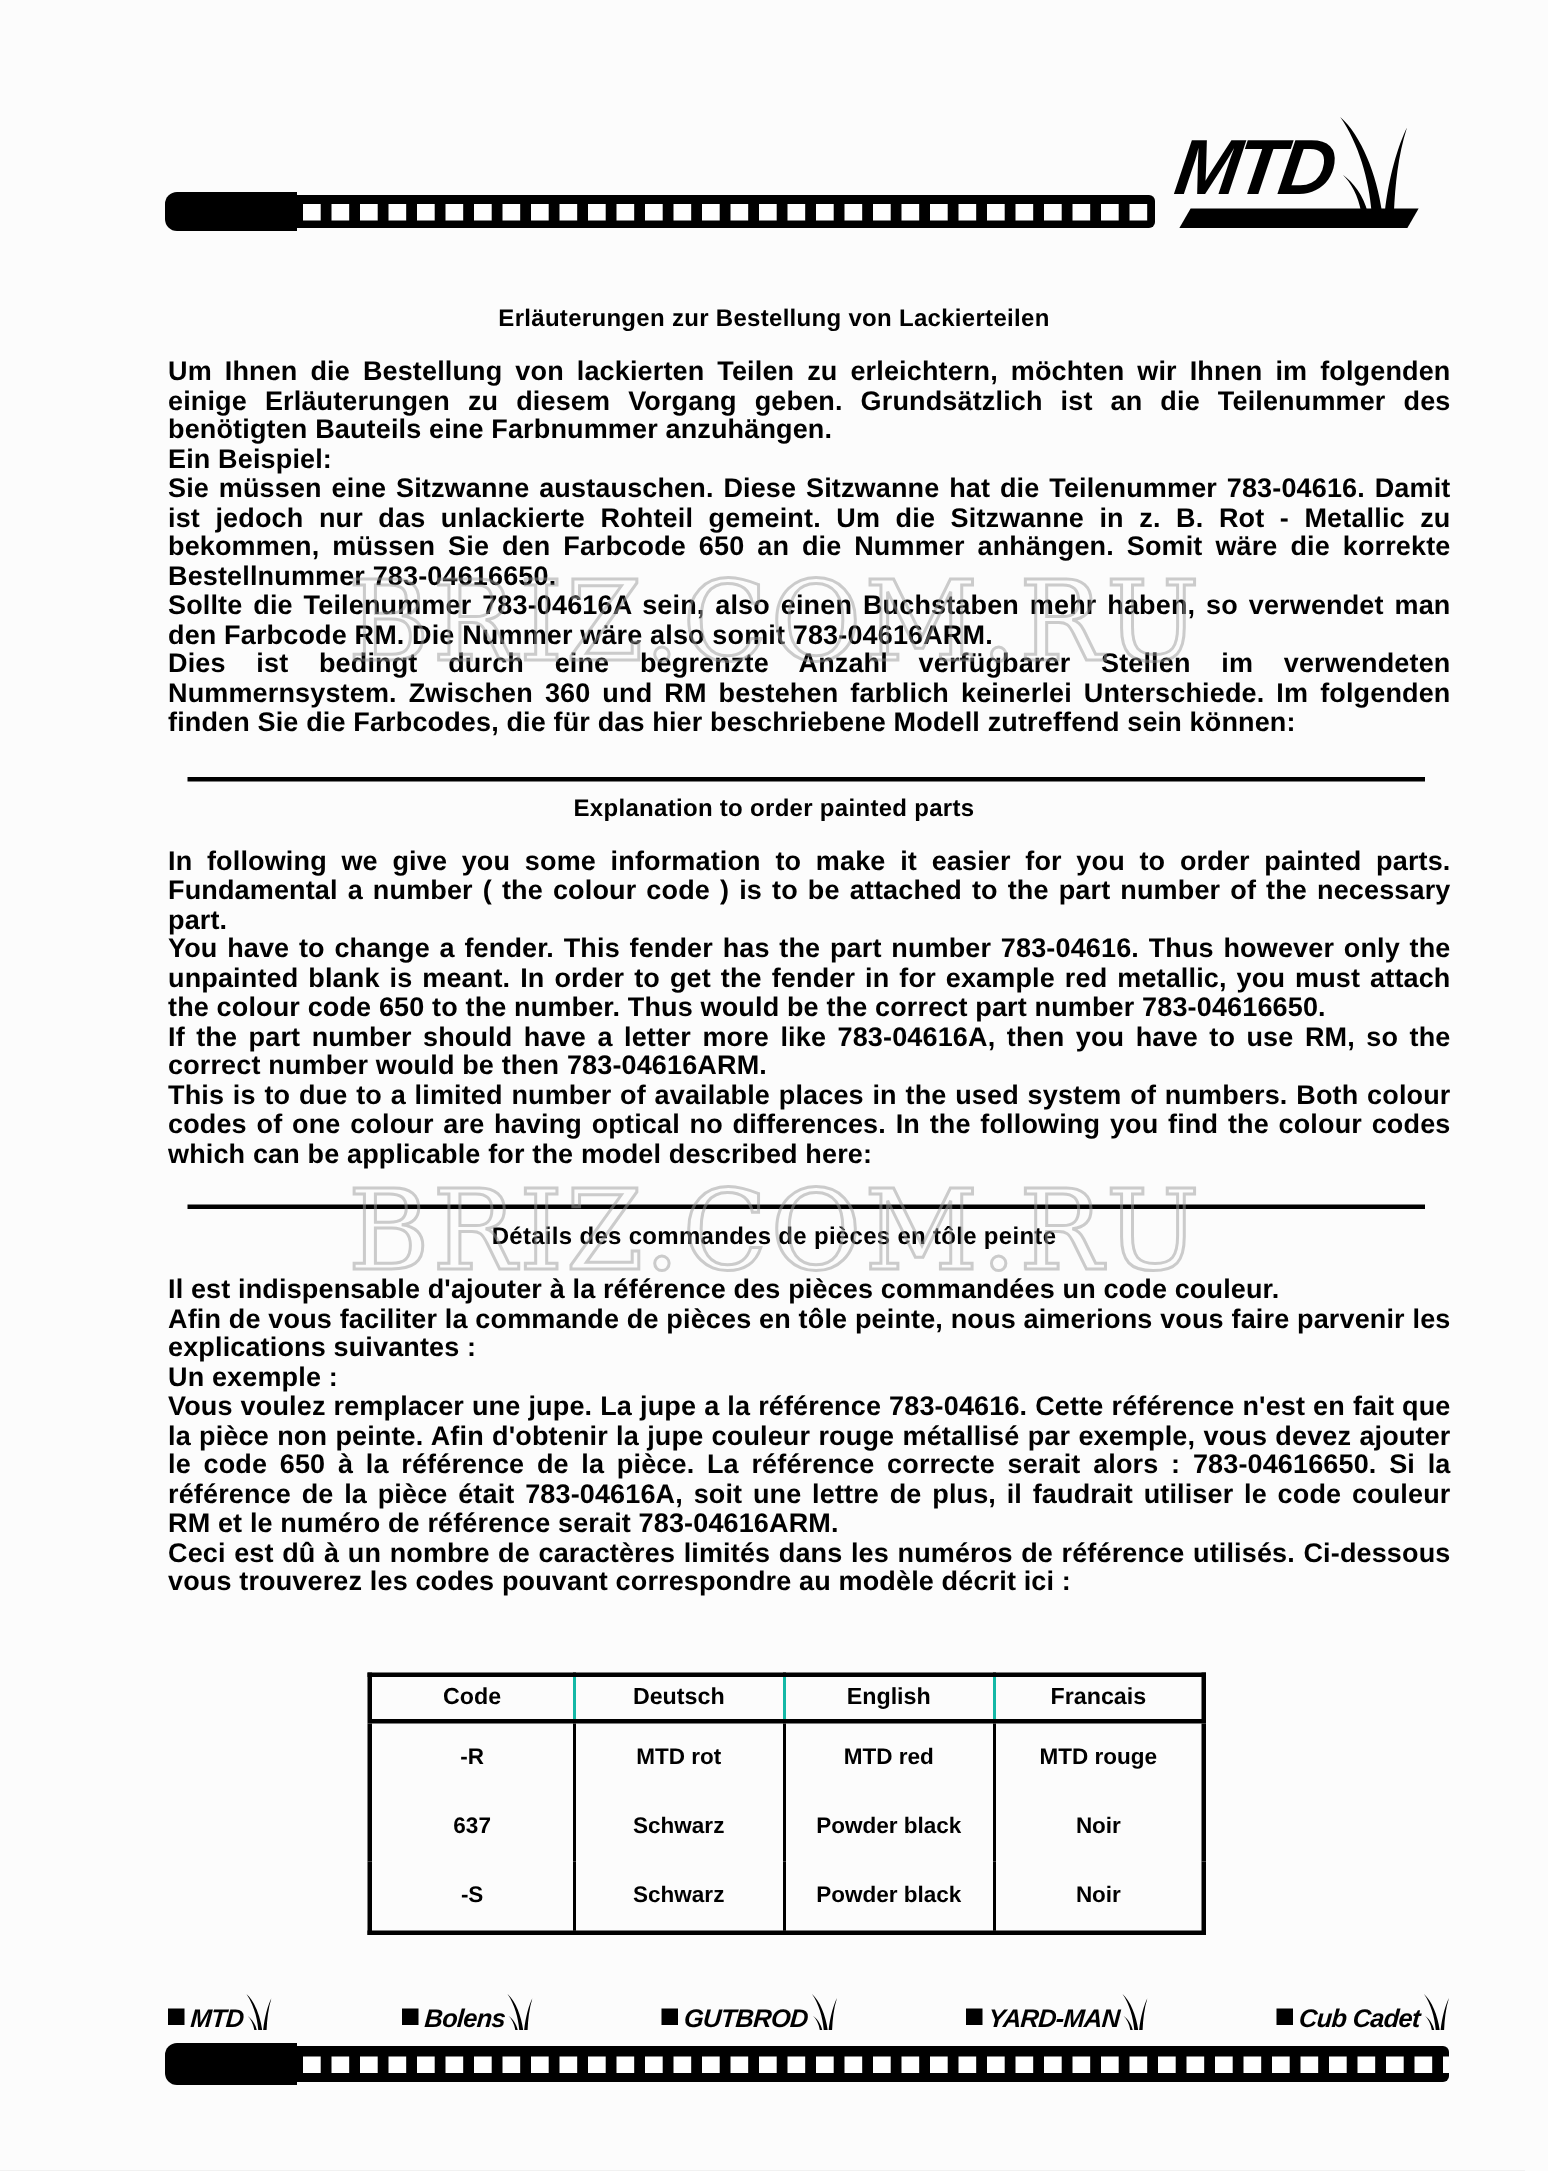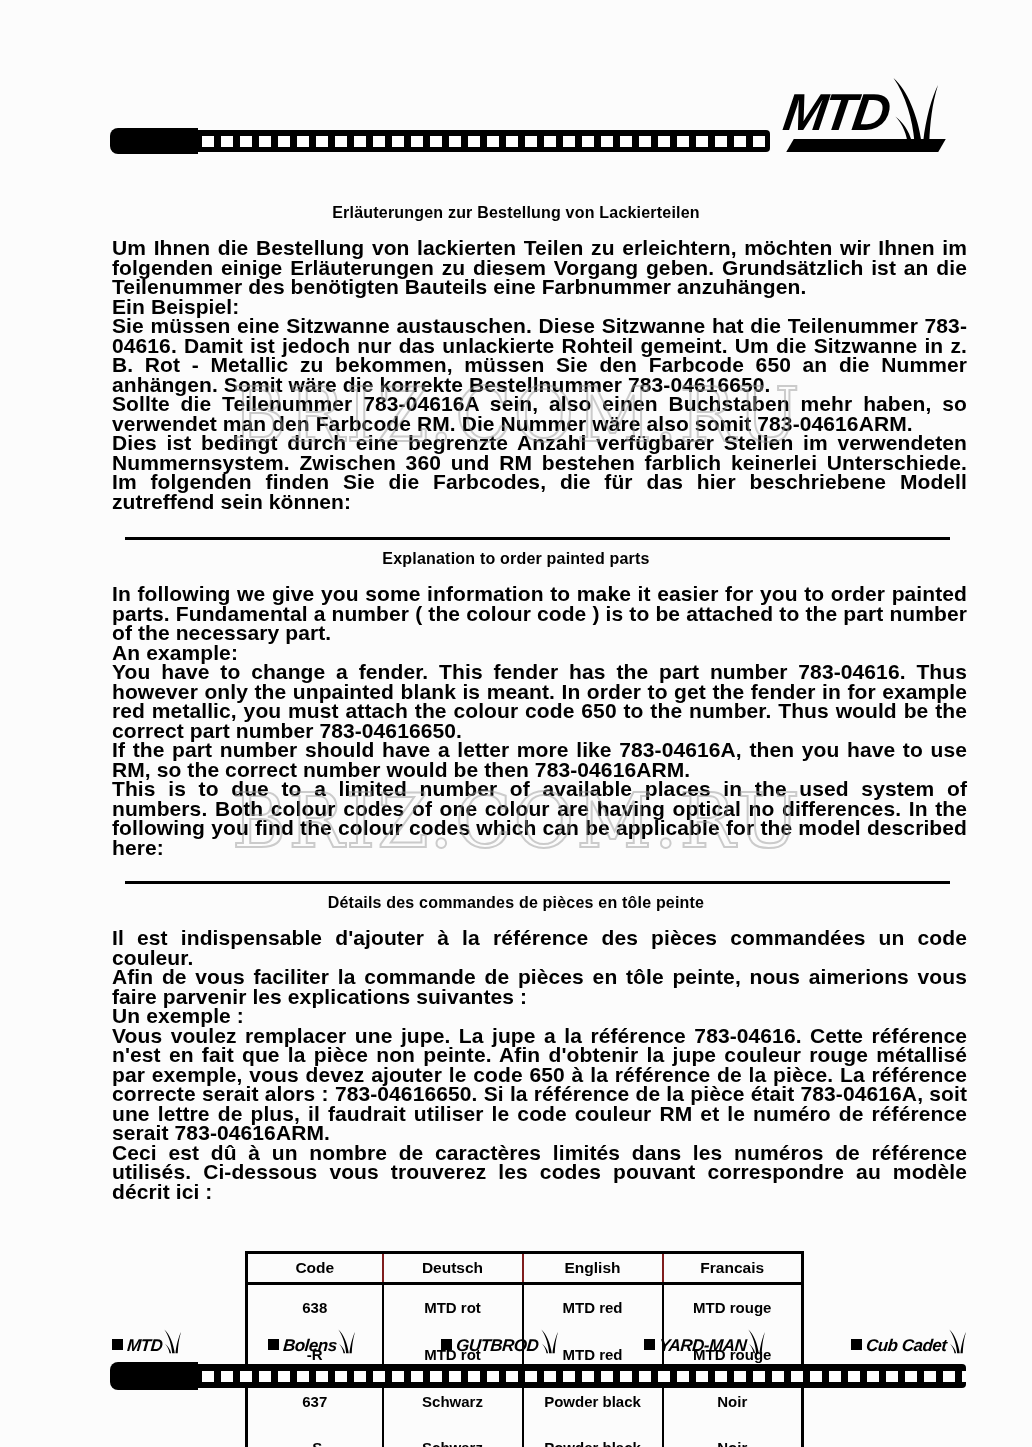--- a/index.html
+++ b/index.html
@@ -93,21 +93,21 @@
     text-align: center;
     font-size: 16px;
     font-weight: bold;
     margin-bottom: 16px;
     letter-spacing: 0.2px;
   }
   .g-title { margin-top: 204px; } 
   .text-block {
     margin: 0 65px 0 112px;
     text-align: justify;
-    font-size: 21px;
+    font-size: 18px;
     font-weight: bold;
     line-height: 19.5px;
     letter-spacing: 0.1px;
   }
   .text-block p { margin: 0; }
 
   .rule {
     height: 3px;
     background: #000;
     margin: 26px 82px 10px 125px;
@@ -123,21 +123,21 @@
     font-weight: bold;
     font-size: 15px;
   }
   .code-table th, .code-table td {
     text-align: center;
     vertical-align: middle;
   }
   .code-table { border: 3px solid #000; }
   .code-table th {
     border-bottom: 3px solid #000;
-    border-left: 2px solid #7f1d1d;
+    border-left: 2px solid #14b8a6;
     height: 31px;
     font-size: 15.5px;
   }
   .code-table td {
     border-left: 2px solid #000;
     height: 47px;
   }
   .code-table th:first-child, .code-table td:first-child { border-left: none; }
   .code-table col.c1 { width: 136px; }
   .code-table col.c2 { width: 140px; }
@@ -209,21 +209,20 @@
       </div>
   </section>
 
   <div class="rule"></div>
 
   <section>
     <h2 class="section-title">Explanation  to order painted parts</h2>
     <div class="text-block">
 
     <p>In following we give you some information to make it easier for you to order painted parts. Fundamental a number ( the colour code ) is to be attached to the part number of the necessary part.</p>
-        <p>An example:</p>
         <p>You  have to change a fender. This fender has the part number 783-04616.  Thus however only the unpainted blank is meant. In order to get the fender in for example red metallic, you must attach the colour code 650 to the number. Thus would be the correct part number 783-04616650.</p>
         <p>If the part number should have a letter more like 783-04616A, then you have to use RM, so the correct number would be then 783-04616ARM.</p>
         <p>This is to due to a limited number of available places in the used system of numbers. Both colour codes of one colour are having optical no differences. In the following you find the colour codes which can be applicable for the model described here:</p>
       </div>
   </section>
 
   <div class="rule rule-2"></div>
 
   <section>
     <h2 class="section-title">Détails des commandes de pièces en tôle peinte</h2>
@@ -248,26 +247,20 @@
       <tr>
 
       <th>Code</th>
           <th>Deutsch</th>
           <th>English</th>
           <th>Francais</th>
         </tr>
     </thead>
     <tbody>
 
-    <tr>
-        <td>638</td>
-        <td>MTD rot</td>
-        <td>MTD red</td>
-        <td>MTD rouge</td>
-      </tr>
         <tr>
         <td>-R</td>
         <td>MTD rot</td>
         <td>MTD red</td>
         <td>MTD rouge</td>
       </tr>
         <tr>
         <td>637</td>
         <td>Schwarz</td>
         <td>Powder black</td>

